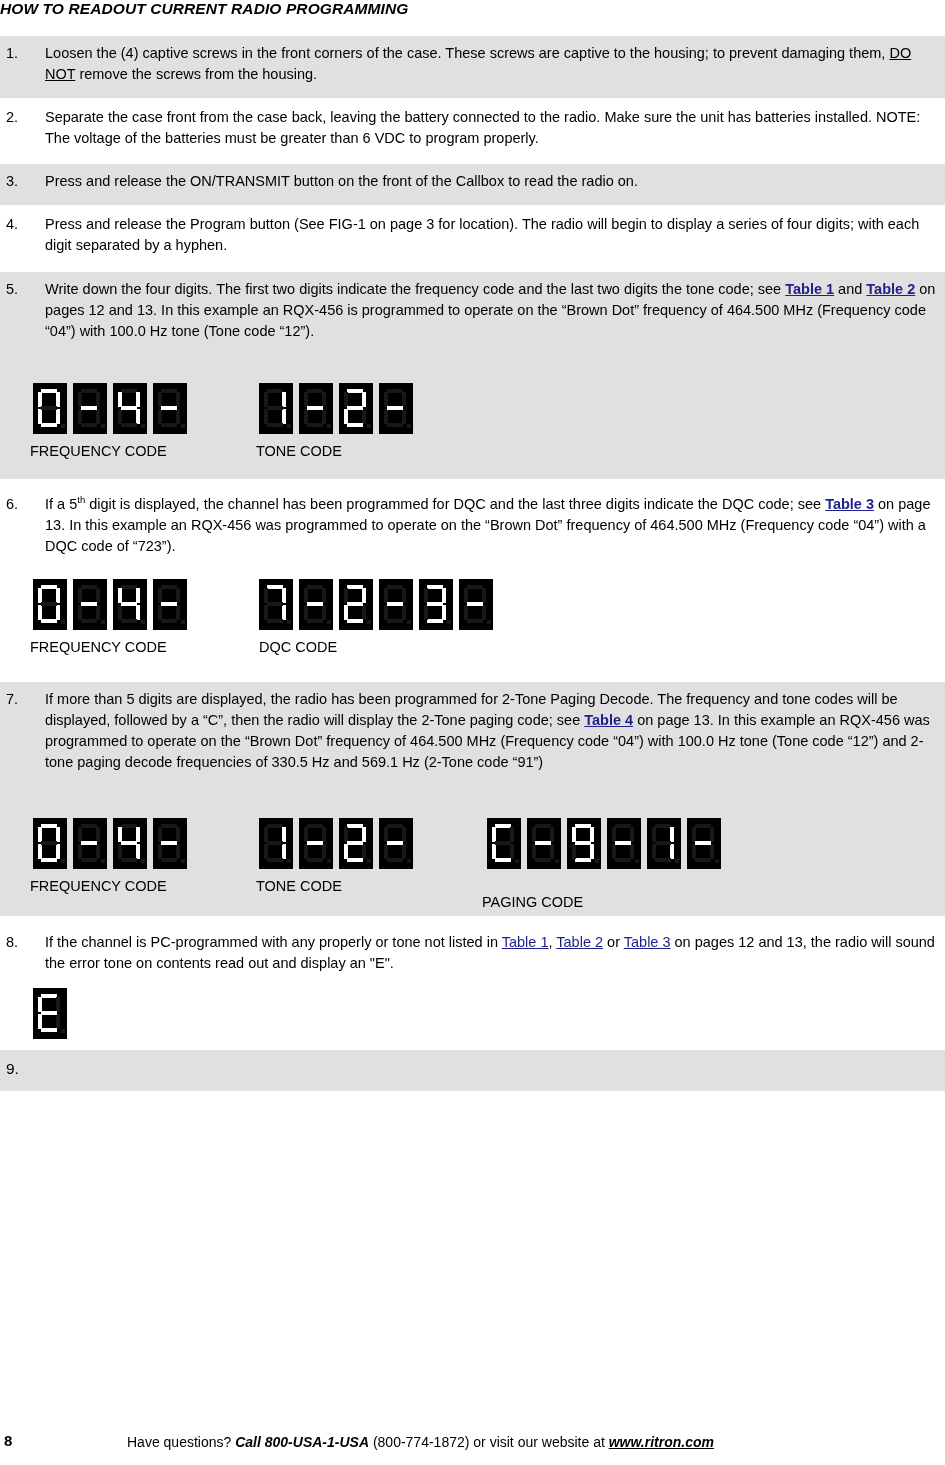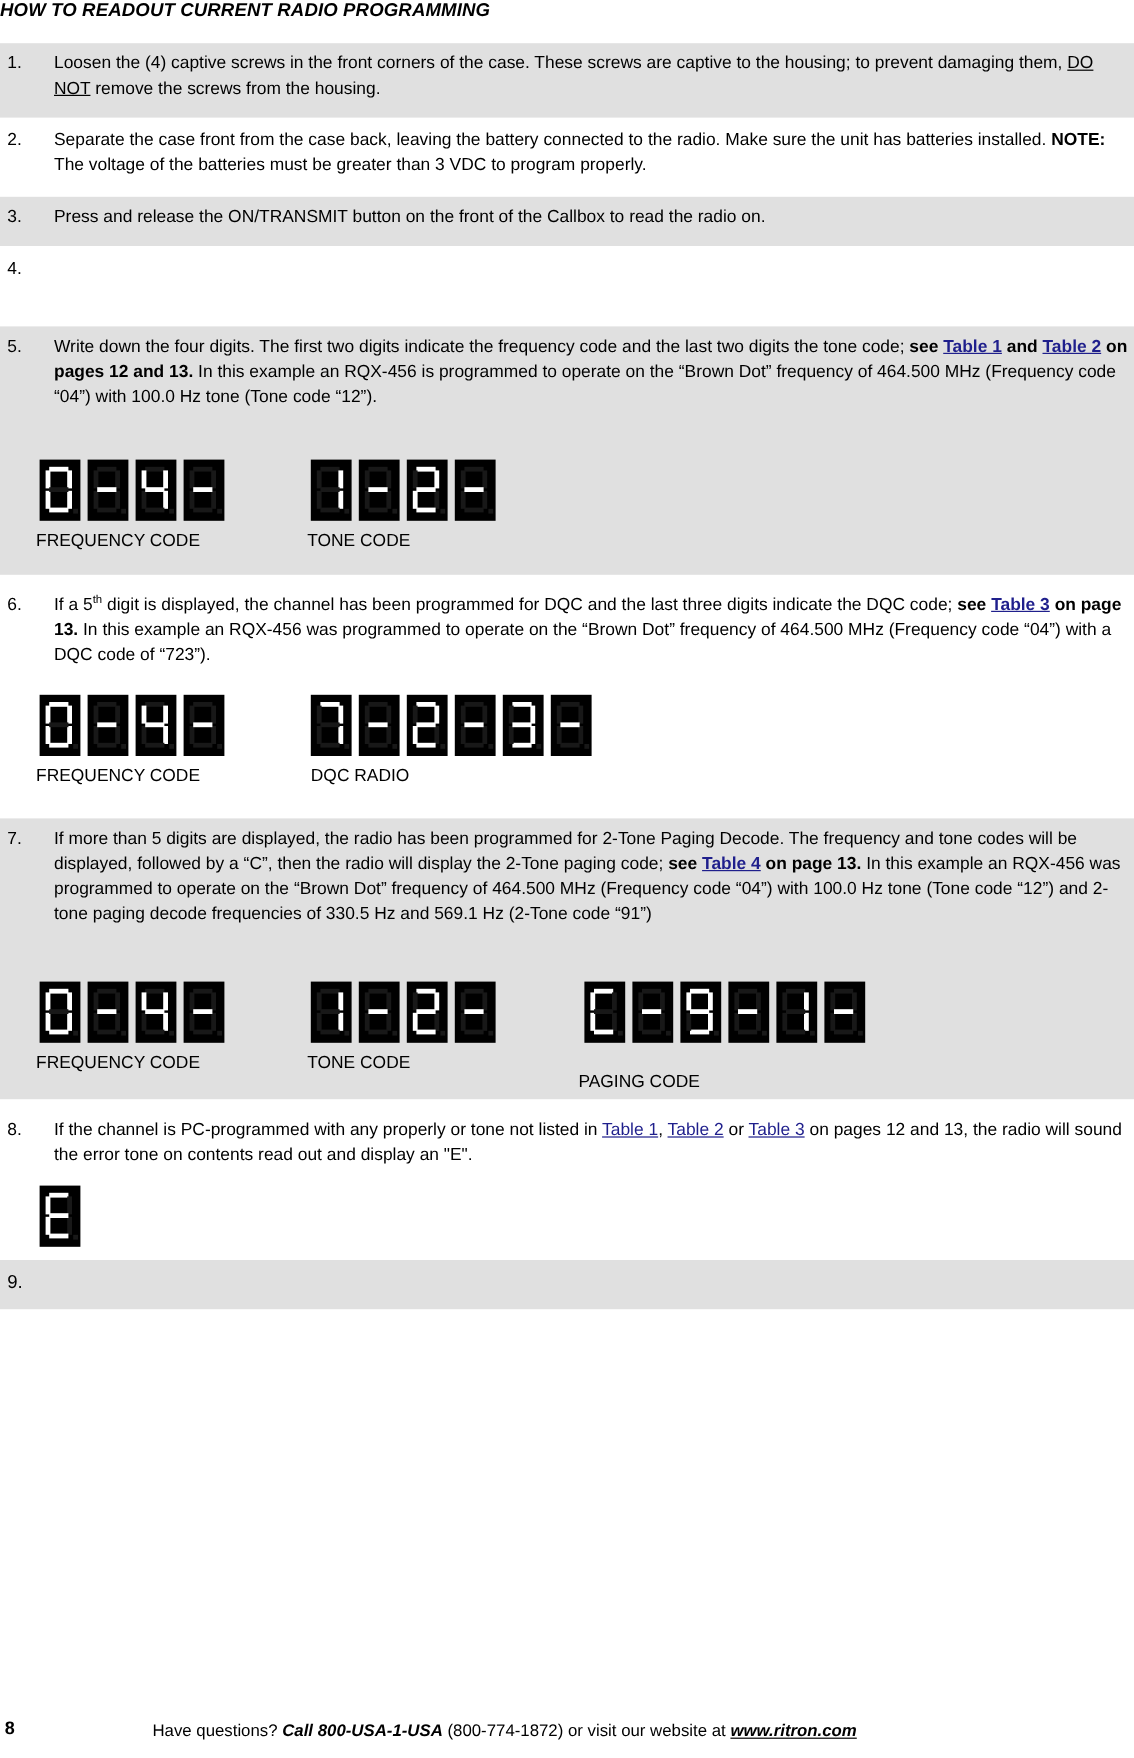--- a/index.html
+++ b/index.html
@@ -51,21 +51,21 @@
   }
   .step-body {
     position: relative;
     margin-left: 45px;
     margin-right: 2px;
     font-size: 14.5px;
     line-height: 21px;
     text-align: left;
   }
 
-  b.bold { font-weight: bold; }
+  b.bold { font-weight: normal; }
   .u { text-decoration: underline; }
   .link {
     color: #1f1f8c;
     text-decoration: underline;
   }
   .link-b {
     color: #1f1f8c;
     text-decoration: underline;
     font-weight: bold;
   }
@@ -153,30 +153,31 @@
 
   <div class="title">HOW TO READOUT CURRENT RADIO PROGRAMMING</div>
 
   <div class="step shaded" style="top:36px;height:62px;padding-top:7px;">
     <span class="step-num" style="top:7px;">1.</span>
     <div class="step-body"><span>Loosen the (4) captive screws in the front corners of the case.  These screws are captive to the housing; to prevent damaging them, </span><span class="u">DO NOT</span><span> remove the screws from the housing.</span></div>
   </div>
 
   <div class="step" style="top:100px;height:62px;padding-top:7px;">
     <span class="step-num" style="top:7px;">2.</span>
-    <div class="step-body"><span>Separate the case front from the case back, leaving the battery connected to the radio.  Make sure the unit has batteries installed.  </span><b class="bold">NOTE:</b><span>  The voltage of the batteries must be greater than 3 VDC to program properly.</span></div>
+    <div class="step-body"><span>Separate the case front from the case back, leaving the battery connected to the radio.  Make sure the unit has batteries installed.  </span><b class="bold">NOTE:</b><span>  The voltage of the batteries must be greater than 6 VDC to program properly.</span></div>
   </div>
 
   <div class="step shaded" style="top:164px;height:41px;padding-top:7px;">
     <span class="step-num" style="top:7px;">3.</span>
     <div class="step-body"><span>Press and release the ON/TRANSMIT button on the front of the Callbox to read the radio on.</span></div>
   </div>
 
   <div class="step" style="top:207px;height:62px;padding-top:7px;">
     <span class="step-num" style="top:7px;">4.</span>
+    <div class="step-body"><span>Press and release the Program button (See FIG-1 on page 3 for location).  The radio will begin to display a series of four digits; with each digit separated by a hyphen.</span></div>
   </div>
 
   <div class="step shaded" style="top:272px;height:207px;padding-top:7px;">
     <span class="step-num" style="top:7px;">5.</span>
     <div class="step-body"><span>Write down the four digits. The first two digits indicate the frequency code and the last two digits the tone code; </span><b class="bold">see </b><a class="link-b" href="#">Table 1</a><b class="bold"> and </b><a class="link-b" href="#">Table 2</a><b class="bold"> on pages 12 and 13.</b><span>   In this example an RQX-456 is programmed to operate on the “Brown Dot” frequency of 464.500 MHz (Frequency code “04”) with 100.0 Hz tone (Tone code “12”).</span></div>
 
     <div class="seg-row" style="left:33px;top:111px;">
       <div class="seg-group">
           <div class="digit">
             <div class="sg a on"></div>
@@ -372,21 +373,21 @@
             <div class="sg c"></div>
             <div class="sg d"></div>
             <div class="sg e"></div>
             <div class="sg f"></div>
             <div class="sg g on"></div>
             <div class="sg dp"></div>
           </div>
         </div>
     </div>
     <div class="seg-label" style="left:30px;top:151px;">FREQUENCY CODE</div>
-    <div class="seg-label" style="left:259px;top:151px;">DQC RADIO</div>
+    <div class="seg-label" style="left:259px;top:151px;">DQC CODE</div>
   </div>
 
   <div class="step shaded" style="top:682px;height:234px;padding-top:7px;">
     <span class="step-num" style="top:7px;">7.</span>
     <div class="step-body"><span>If more than 5 digits are displayed, the radio has been programmed for 2-Tone Paging Decode. The frequency and tone codes will be displayed, followed by a “C”, then the radio will display the 2-Tone paging code; </span><b class="bold">see </b><a class="link-b" href="#">Table 4</a><b class="bold"> on page 13.</b><span>     In this example an RQX-456 was programmed to operate on the “Brown Dot” frequency of 464.500 MHz (Frequency code “04”) with 100.0 Hz tone (Tone code “12”) and 2-tone paging decode frequencies of 330.5 Hz and 569.1 Hz (2-Tone code “91”)</span></div>
 
     <div class="seg-row" style="left:33px;top:136px;">
       <div class="seg-group">
           <div class="digit">
             <div class="sg a on"></div>

